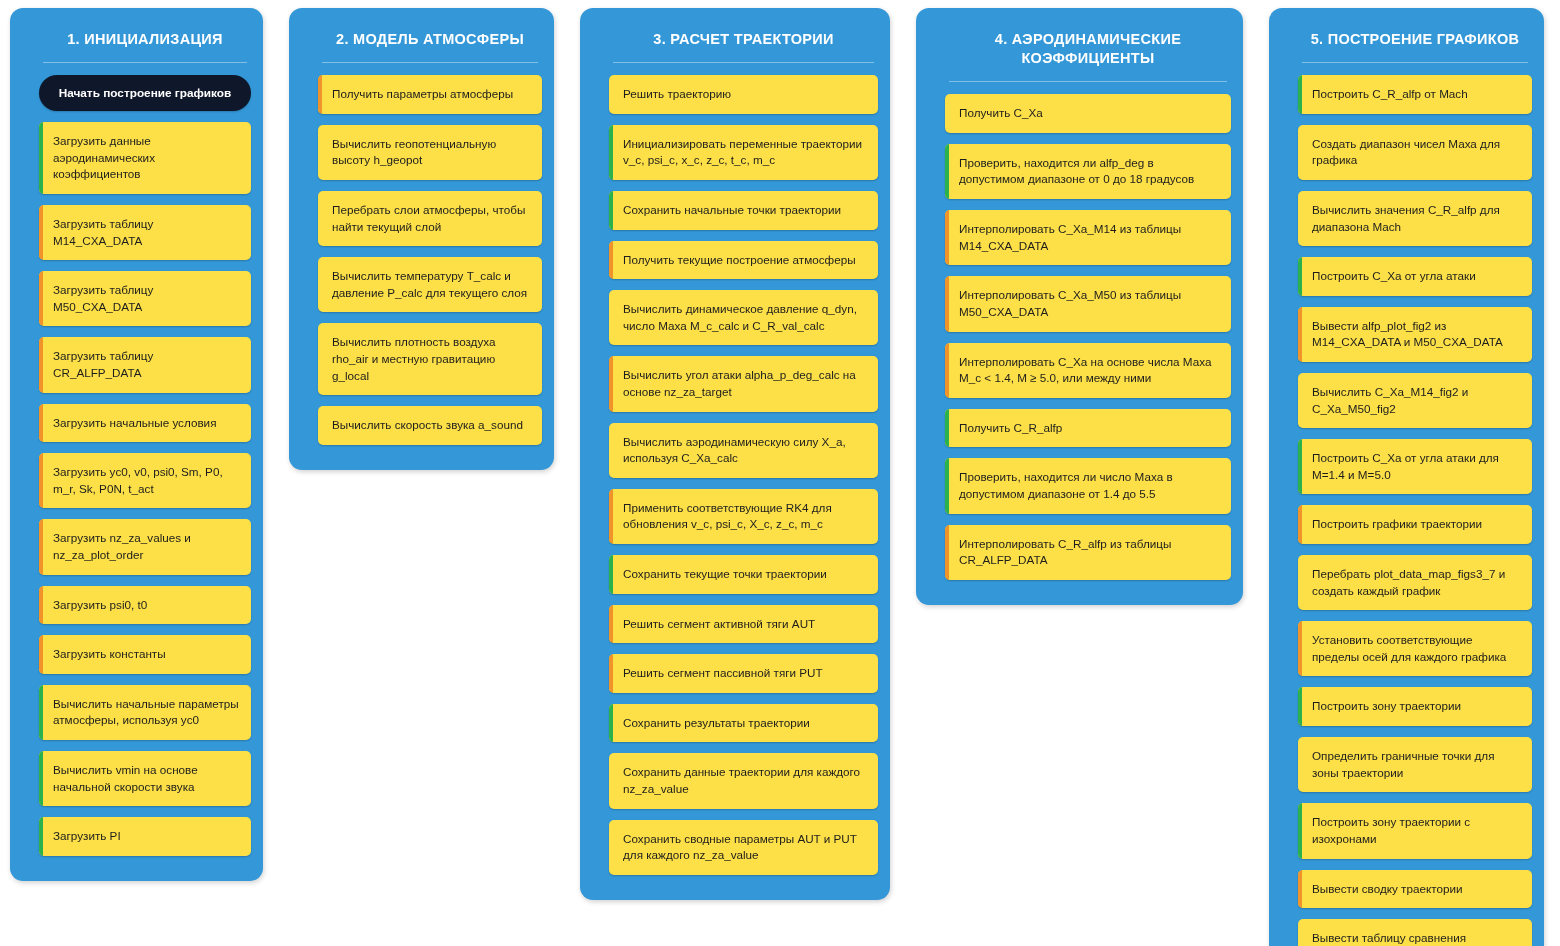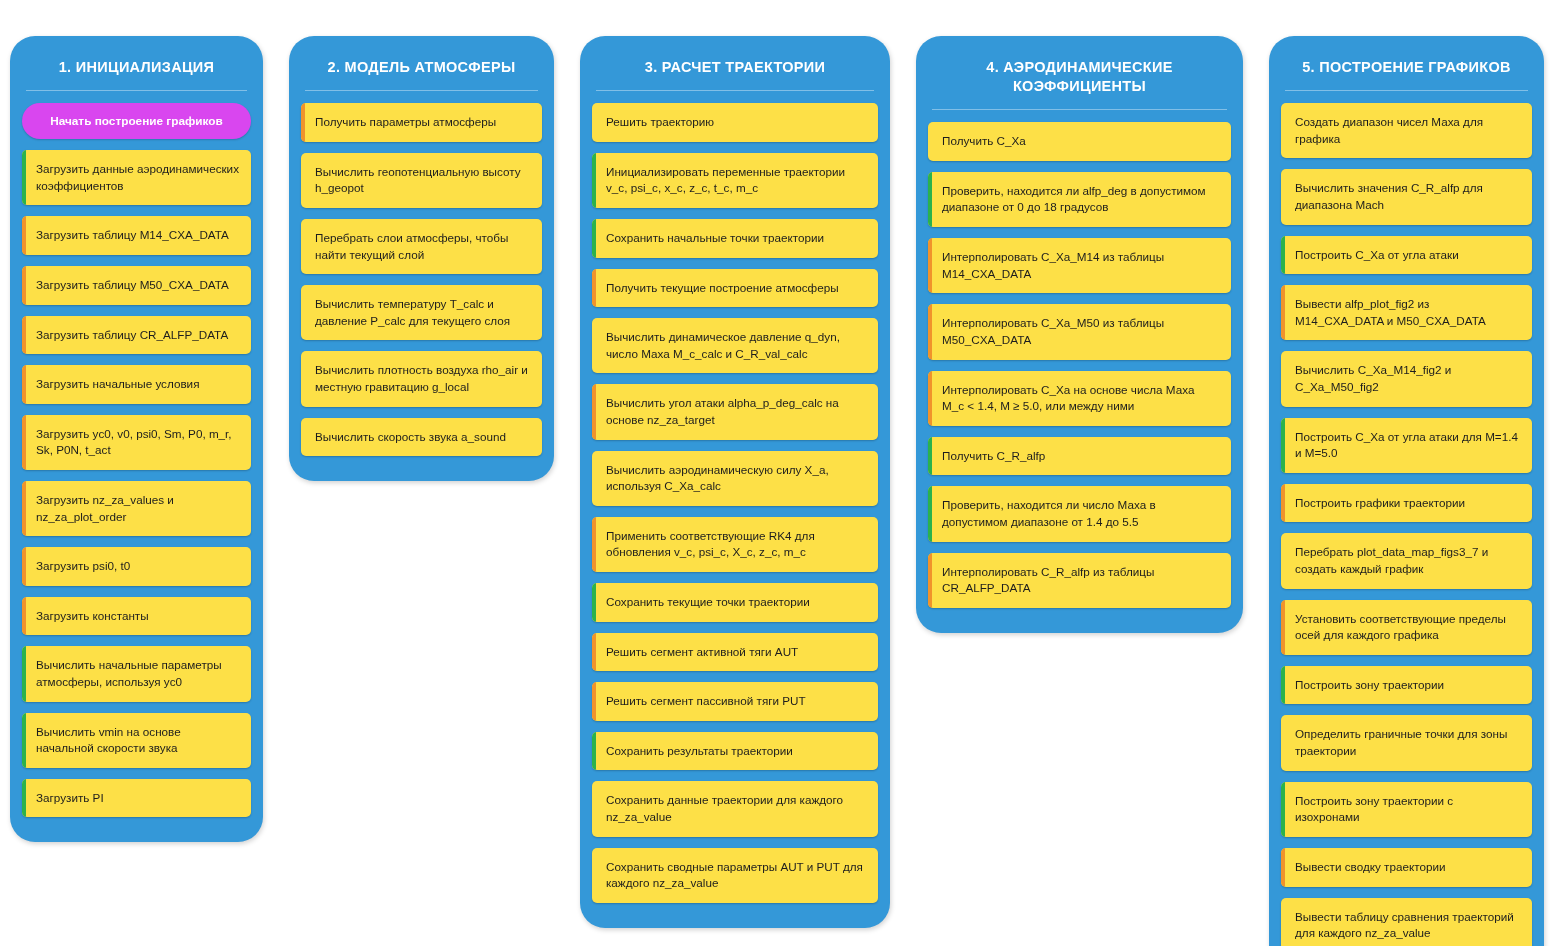--- a/index.html
+++ b/index.html
@@ -12,25 +12,24 @@
   }
   #board {
     display: flex;
     align-items: flex-start;
     gap: 26px;
     padding: 8px 10px 0 10px;
     width: 1560px;
   }
   .column {
     background: #3498d8;
-    border-radius: 25px;
-    padding: 0 0 14px 0;
+    border-radius: 13px;
+    padding: 0 0 14px 17px;
     box-shadow: 1px 2px 5px rgba(0,0,0,0.18);
     flex: 0 0 auto;
-    margin-top: 28px;
   }
   .col-1 { width: 253px; }
   .col-2 { width: 265px; }
   .col-3 { width: 310px; }
   .col-4 { width: 327px; }
   .col-5 { width: 275px; }
 
   .col-header {
     color: #ffffff;
     font-size: 14.5px;
@@ -66,21 +65,21 @@
   .card .accent {
     position: absolute;
     left: 0; top: 0; bottom: 0;
     width: 4px;
   }
   .card.acc-green .accent { background: #2bb24c; }
   .card.acc-orange .accent { background: #f0932b; }
   .card.acc-none .accent { background: transparent; }
 
   .start-button {
-    background: #d946ef;
+    background: #0f172a;
     color: #ffffff;
     font-weight: bold;
     font-size: 11.8px;
     text-align: center;
     border: none;
     border-radius: 22px;
     padding: 11px 10px;
     margin-bottom: 11px;
     width: 100%;
     cursor: pointer;
@@ -275,20 +274,24 @@
         <div class="card acc-orange">
           <span class="accent"></span>
           <span>Интерполировать C_R_alfp из таблицы CR_ALFP_DATA</span>
         </div>
       </div>
     </div>
     <div class="column col-5">
       <div class="col-header">5. ПОСТРОЕНИЕ ГРАФИКОВ</div>
       <div class="col-divider"></div>
       <div class="cards">
+        <div class="card acc-green">
+          <span class="accent"></span>
+          <span>Построить C_R_alfp от Mach</span>
+        </div>
         <div class="card acc-none">
           <span class="accent"></span>
           <span>Создать диапазон чисел Маха для графика</span>
         </div>
         <div class="card acc-none">
           <span class="accent"></span>
           <span>Вычислить значения C_R_alfp для диапазона Mach</span>
         </div>
         <div class="card acc-green">
           <span class="accent"></span>

